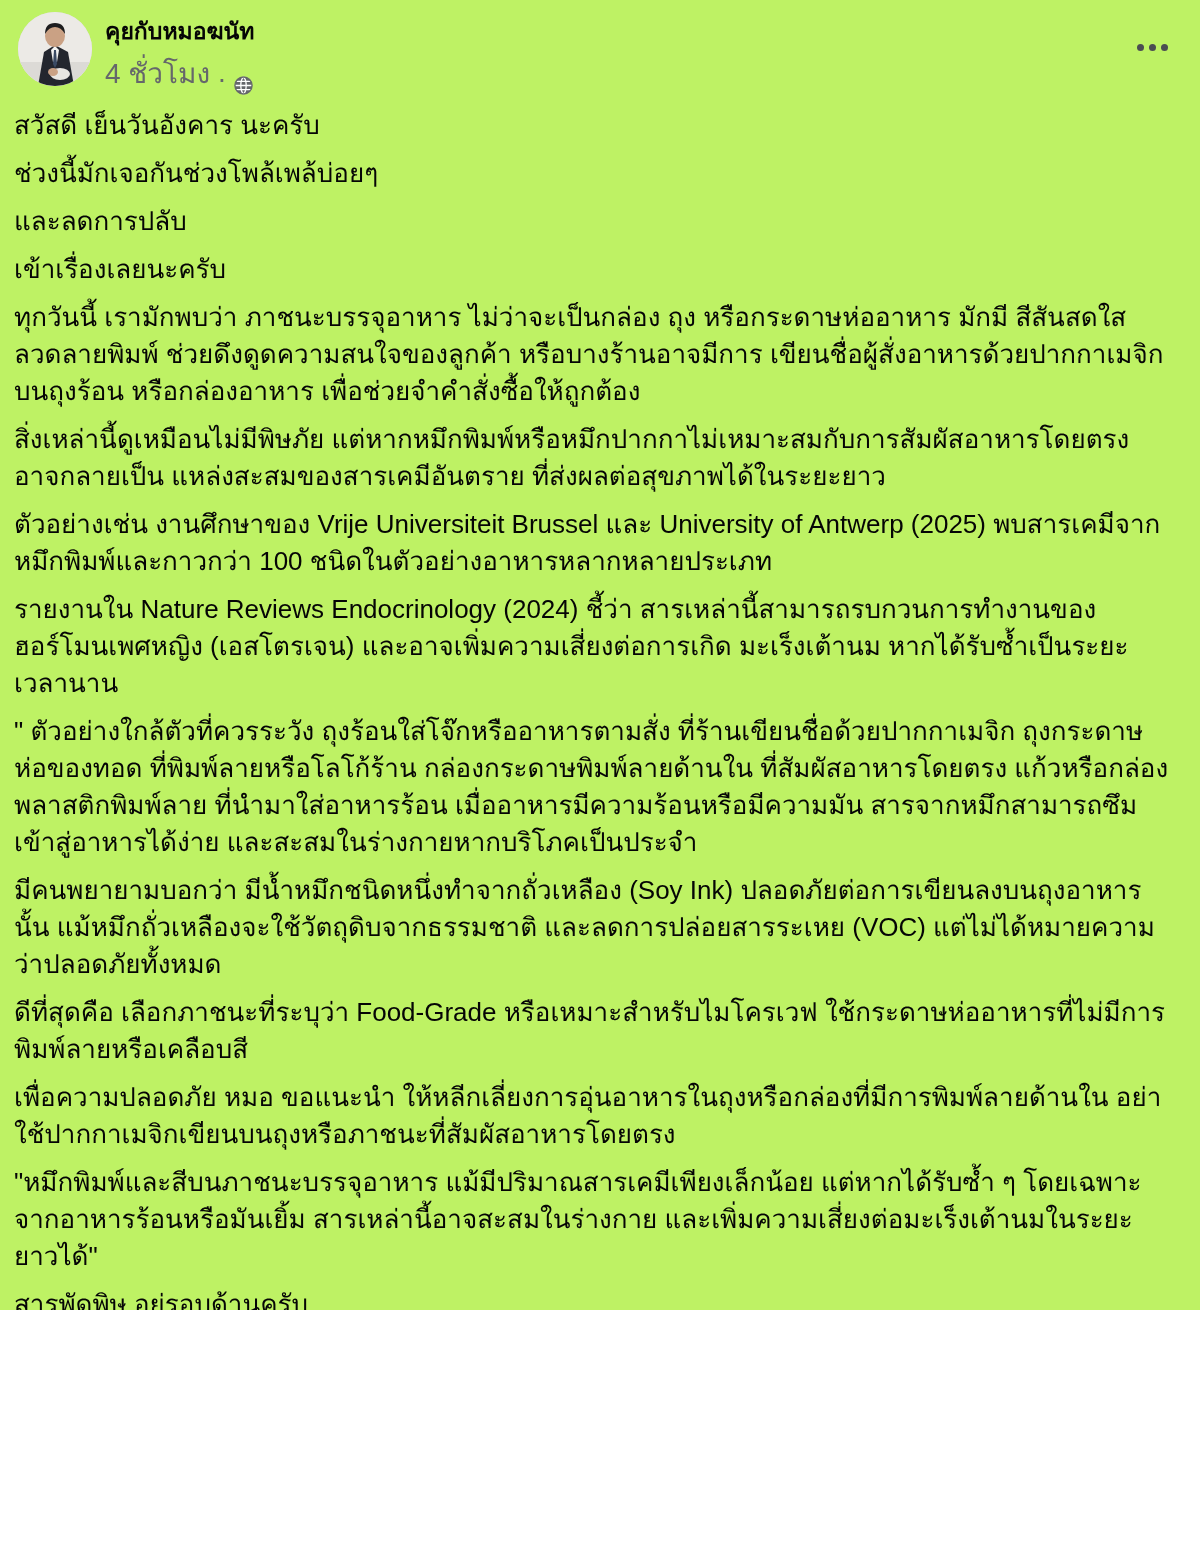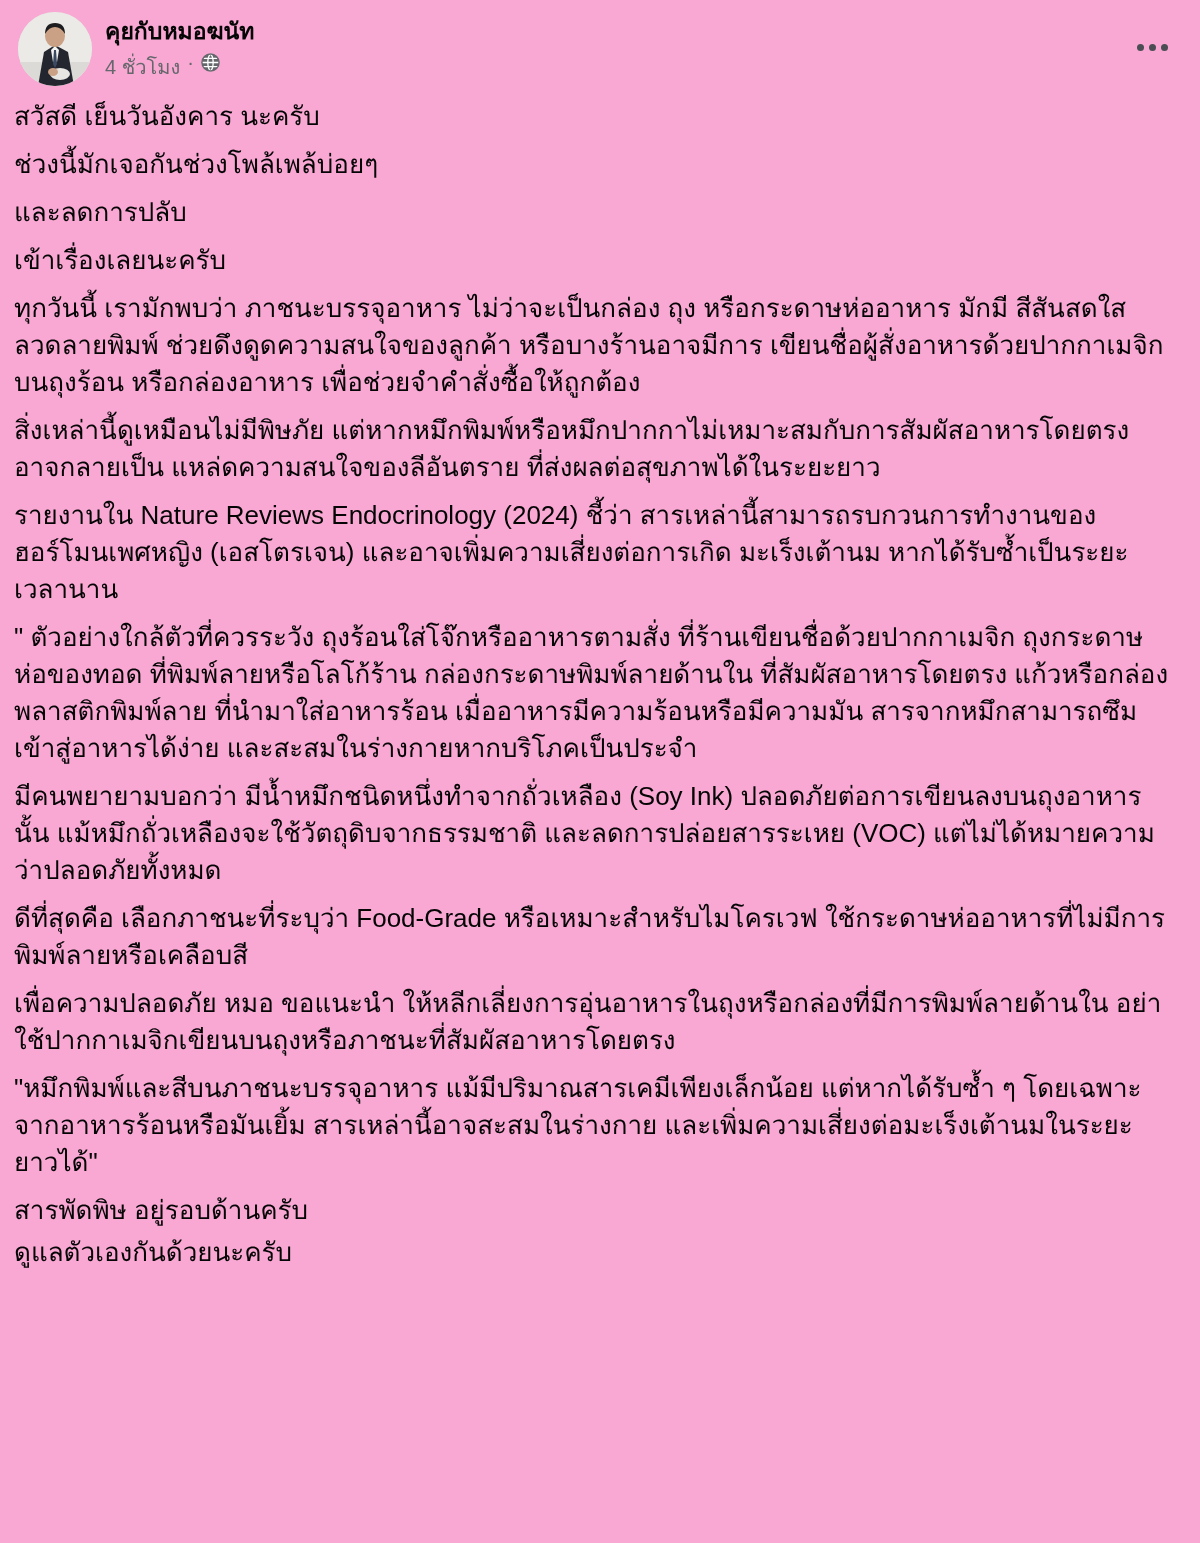--- a/index.html
+++ b/index.html
@@ -5,22 +5,22 @@
   html, body {
     margin: 0;
     padding: 0;
     background: #ffffff;
     font-family: "Liberation Sans", "DejaVu Sans", sans-serif;
     color: #050505;
   }
   .page {
     position: relative;
     width: 1200px;
-    height: 1543px;
-    background: #f9a8d4;
+    height: 1310px;
+    background: #bef264;
     overflow: hidden;
   }
   
   .post-header {
     position: relative;
     display: flex;
     align-items: flex-start;
     padding: 12px 16px 4px 18px;
   }
   .avatar {
@@ -40,24 +40,24 @@
   }
   .page-name {
     font-weight: bold;
     font-size: 23px;
     line-height: 28px;
     color: #050505;
     cursor: pointer;
   }
   .post-meta {
     display: flex;
-    align-items: flex-start;
+    align-items: flex-end;
     gap: 7px;
     margin-top: 6px;
-    font-size: 20px;
+    font-size: 28px;
     color: #65676B;
   }
   .globe-icon { display: inline-flex; margin-top: 2px; }
   .more-btn {
     position: absolute;
     top: 30px;
     right: 26px;
     width: 44px;
     height: 34px;
     display: flex;
@@ -137,21 +137,22 @@
         <i></i>
     </div>
   </div>
 
   <div class="post-body">
     <p>สวัสดี เย็นวันอังคาร นะครับ</p>
     <p>ช่วงนี้มักเจอกันช่วงโพล้เพล้บ่อยๆ</p>
     <p>และลดการปลับ</p>
     <p>เข้าเรื่องเลยนะครับ</p>
     <p>ทุกวันนี้ เรามักพบว่า ภาชนะบรรจุอาหาร ไม่ว่าจะเป็นกล่อง ถุง หรือกระดาษห่ออาหาร มักมี สีสันสดใส ลวดลายพิมพ์ ช่วยดึงดูดความสนใจของลูกค้า หรือบางร้านอาจมีการ เขียนชื่อผู้สั่งอาหารด้วยปากกาเมจิกบนถุงร้อน หรือกล่องอาหาร เพื่อช่วยจำคำสั่งซื้อให้ถูกต้อง</p>
-    <p>สิ่งเหล่านี้ดูเหมือนไม่มีพิษภัย แต่หากหมึกพิมพ์หรือหมึกปากกาไม่เหมาะสมกับการสัมผัสอาหารโดยตรง อาจกลายเป็น แหล่ดความสนใจของลีอันตราย ที่ส่งผลต่อสุขภาพได้ในระยะยาว</p>
+    <p>สิ่งเหล่านี้ดูเหมือนไม่มีพิษภัย แต่หากหมึกพิมพ์หรือหมึกปากกาไม่เหมาะสมกับการสัมผัสอาหารโดยตรง อาจกลายเป็น แหล่งสะสมของสารเคมีอันตราย ที่ส่งผลต่อสุขภาพได้ในระยะยาว</p>
+    <p>ตัวอย่างเช่น  งานศึกษาของ Vrije Universiteit Brussel และ University of Antwerp (2025) พบสารเคมีจากหมึกพิมพ์และกาวกว่า 100 ชนิดในตัวอย่างอาหารหลากหลายประเภท</p>
     <p>รายงานใน Nature Reviews Endocrinology (2024) ชี้ว่า สารเหล่านี้สามารถรบกวนการทำงานของ ฮอร์โมนเพศหญิง (เอสโตรเจน) และอาจเพิ่มความเสี่ยงต่อการเกิด มะเร็งเต้านม หากได้รับซ้ำเป็นระยะเวลานาน</p>
     <p>" ตัวอย่างใกล้ตัวที่ควรระวัง ถุงร้อนใส่โจ๊กหรืออาหารตามสั่ง ที่ร้านเขียนชื่อด้วยปากกาเมจิก ถุงกระดาษห่อของทอด ที่พิมพ์ลายหรือโลโก้ร้าน  กล่องกระดาษพิมพ์ลายด้านใน ที่สัมผัสอาหารโดยตรง  แก้วหรือกล่องพลาสติกพิมพ์ลาย ที่นำมาใส่อาหารร้อน  เมื่ออาหารมีความร้อนหรือมีความมัน สารจากหมึกสามารถซึมเข้าสู่อาหารได้ง่าย และสะสมในร่างกายหากบริโภคเป็นประจำ</p>
     <p>มีคนพยายามบอกว่า มีน้ำหมึกชนิดหนึ่งทำจากถั่วเหลือง (Soy Ink) ปลอดภัยต่อการเขียนลงบนถุงอาหารนั้น แม้หมึกถั่วเหลืองจะใช้วัตถุดิบจากธรรมชาติ และลดการปล่อยสารระเหย (VOC) แต่ไม่ได้หมายความว่าปลอดภัยทั้งหมด</p>
     <p>ดีที่สุดคือ เลือกภาชนะที่ระบุว่า Food-Grade หรือเหมาะสำหรับไมโครเวฟ  ใช้กระดาษห่ออาหารที่ไม่มีการพิมพ์ลายหรือเคลือบสี</p>
     <p>เพื่อความปลอดภัย หมอ ขอแนะนำ ให้หลีกเลี่ยงการอุ่นอาหารในถุงหรือกล่องที่มีการพิมพ์ลายด้านใน อย่าใช้ปากกาเมจิกเขียนบนถุงหรือภาชนะที่สัมผัสอาหารโดยตรง</p>
     <p>"หมึกพิมพ์และสีบนภาชนะบรรจุอาหาร แม้มีปริมาณสารเคมีเพียงเล็กน้อย แต่หากได้รับซ้ำ ๆ โดยเฉพาะจากอาหารร้อนหรือมันเยิ้ม สารเหล่านี้อาจสะสมในร่างกาย และเพิ่มความเสี่ยงต่อมะเร็งเต้านมในระยะยาวได้"</p>
     <p class="tight">สารพัดพิษ อยู่รอบด้านครับ</p>
     <p>ดูแลตัวเองกันด้วยนะครับ</p>
 
   </div>

